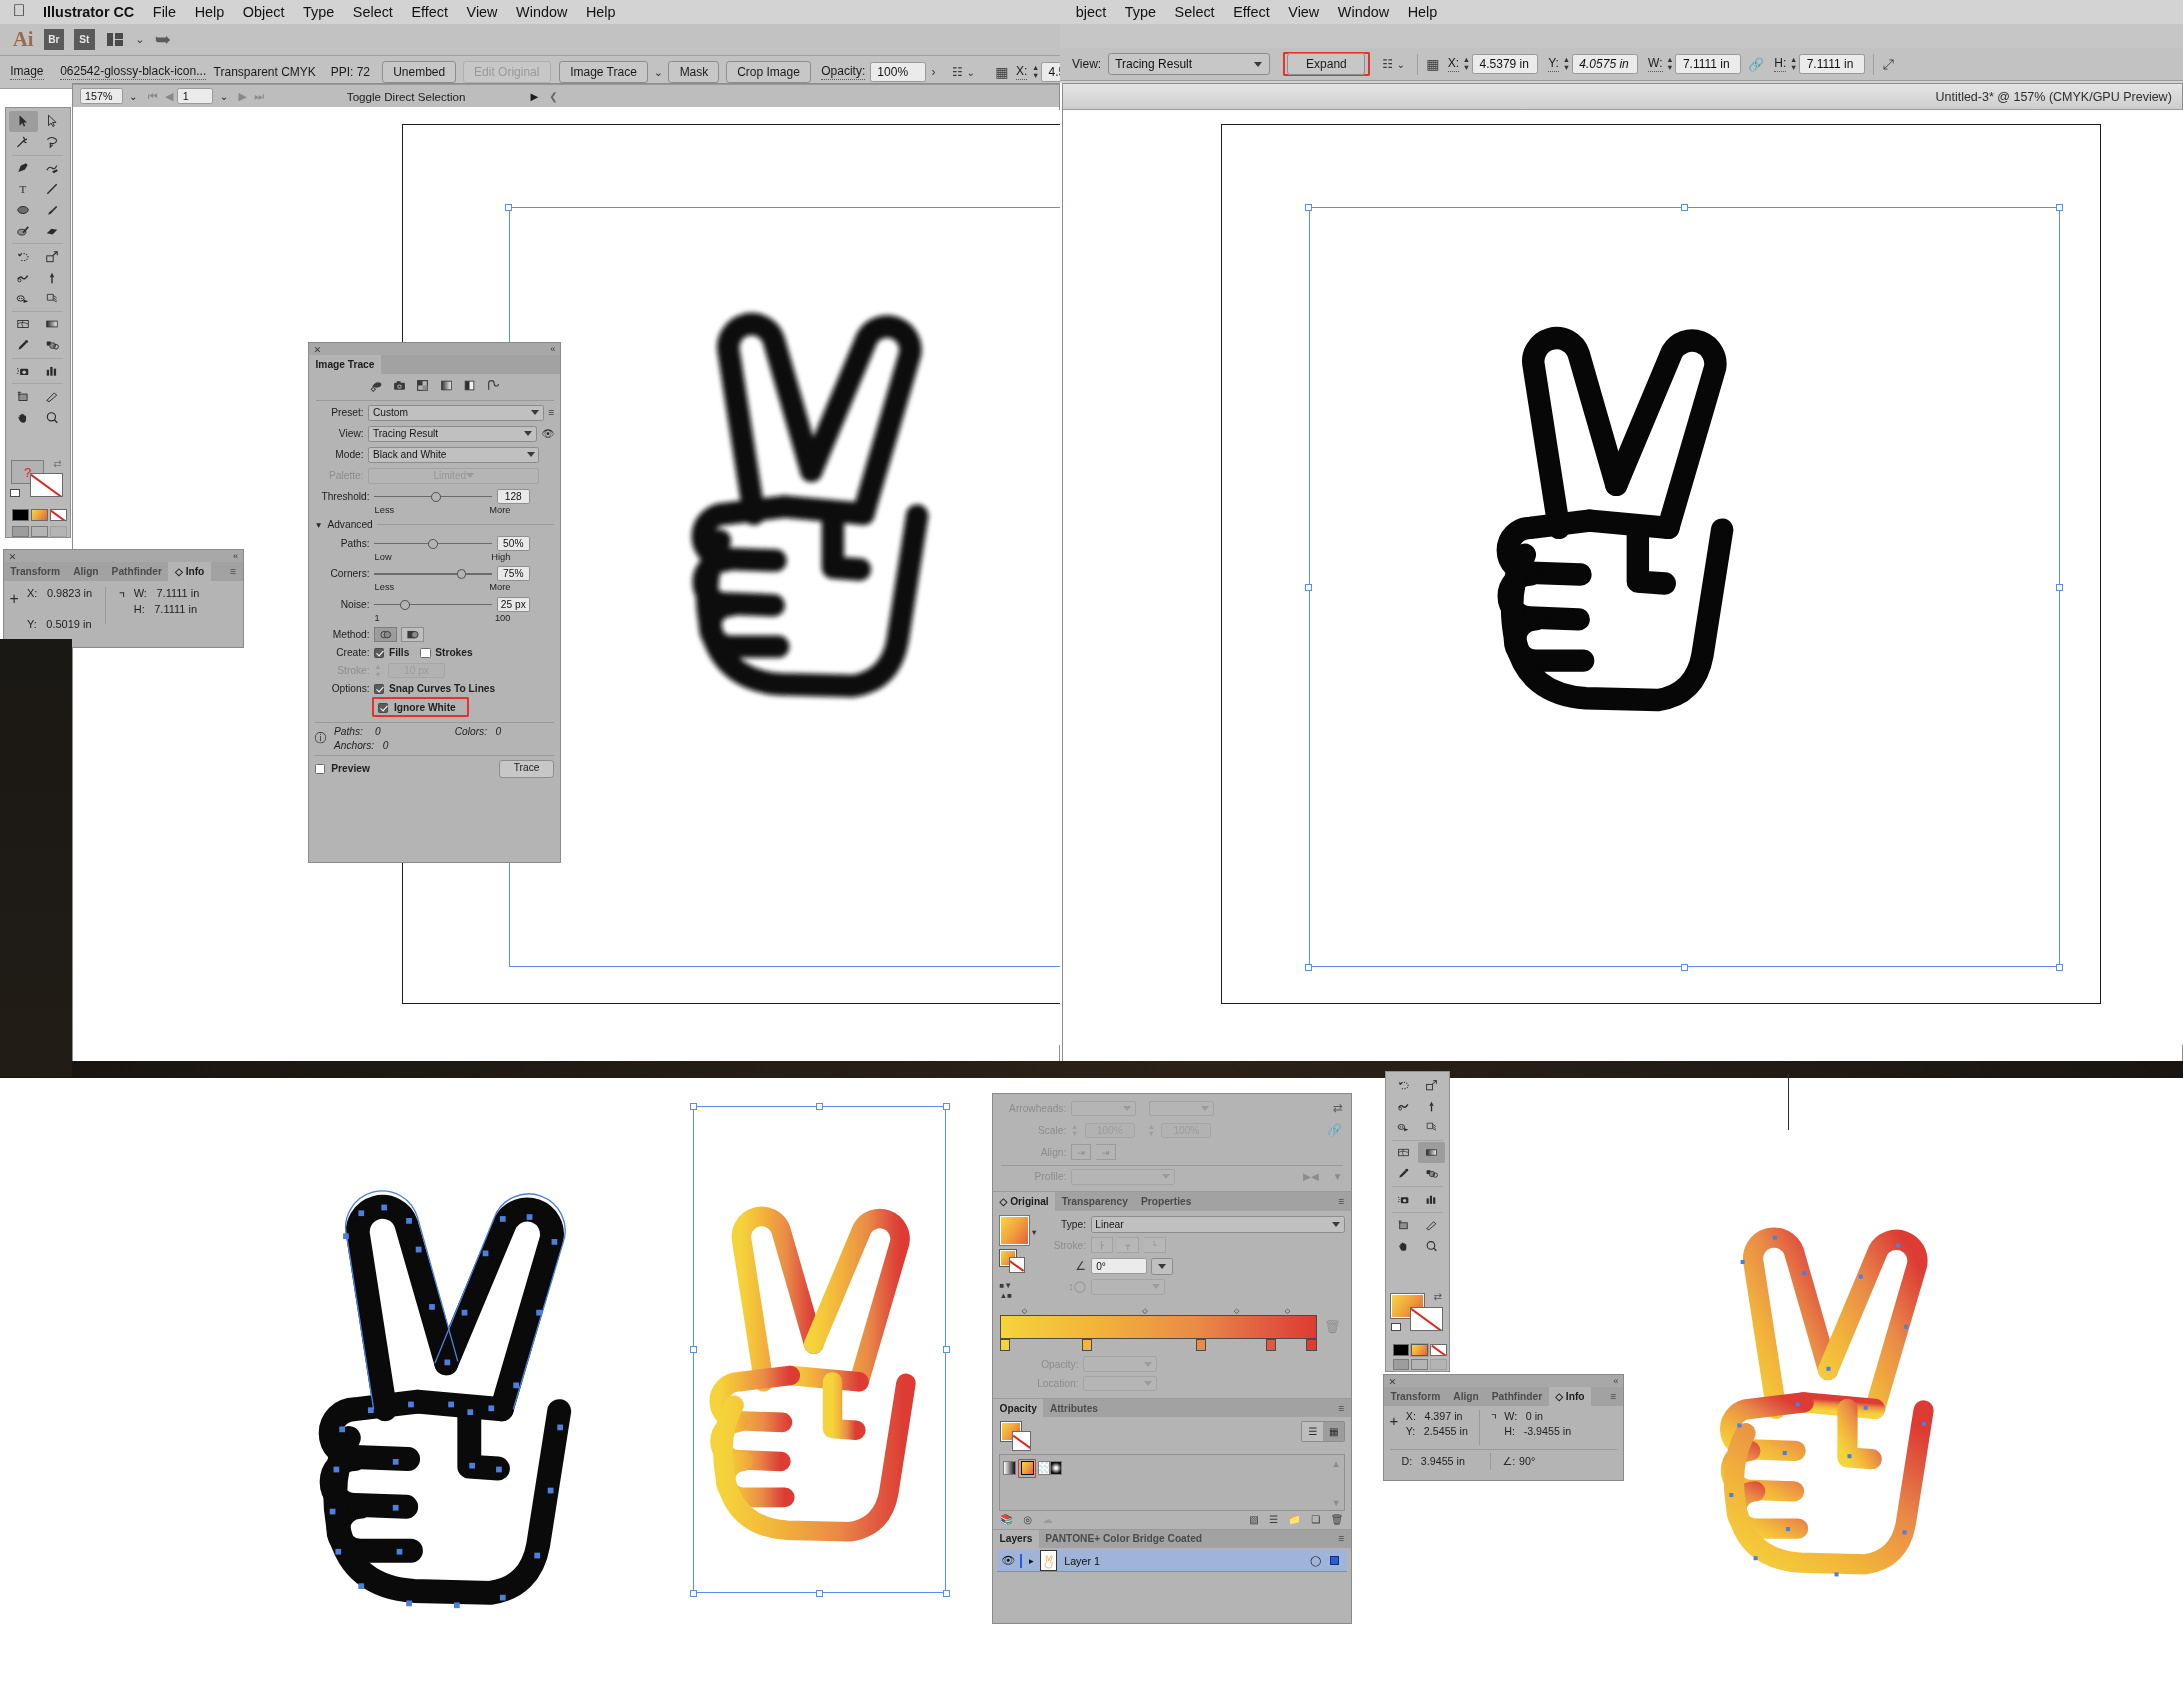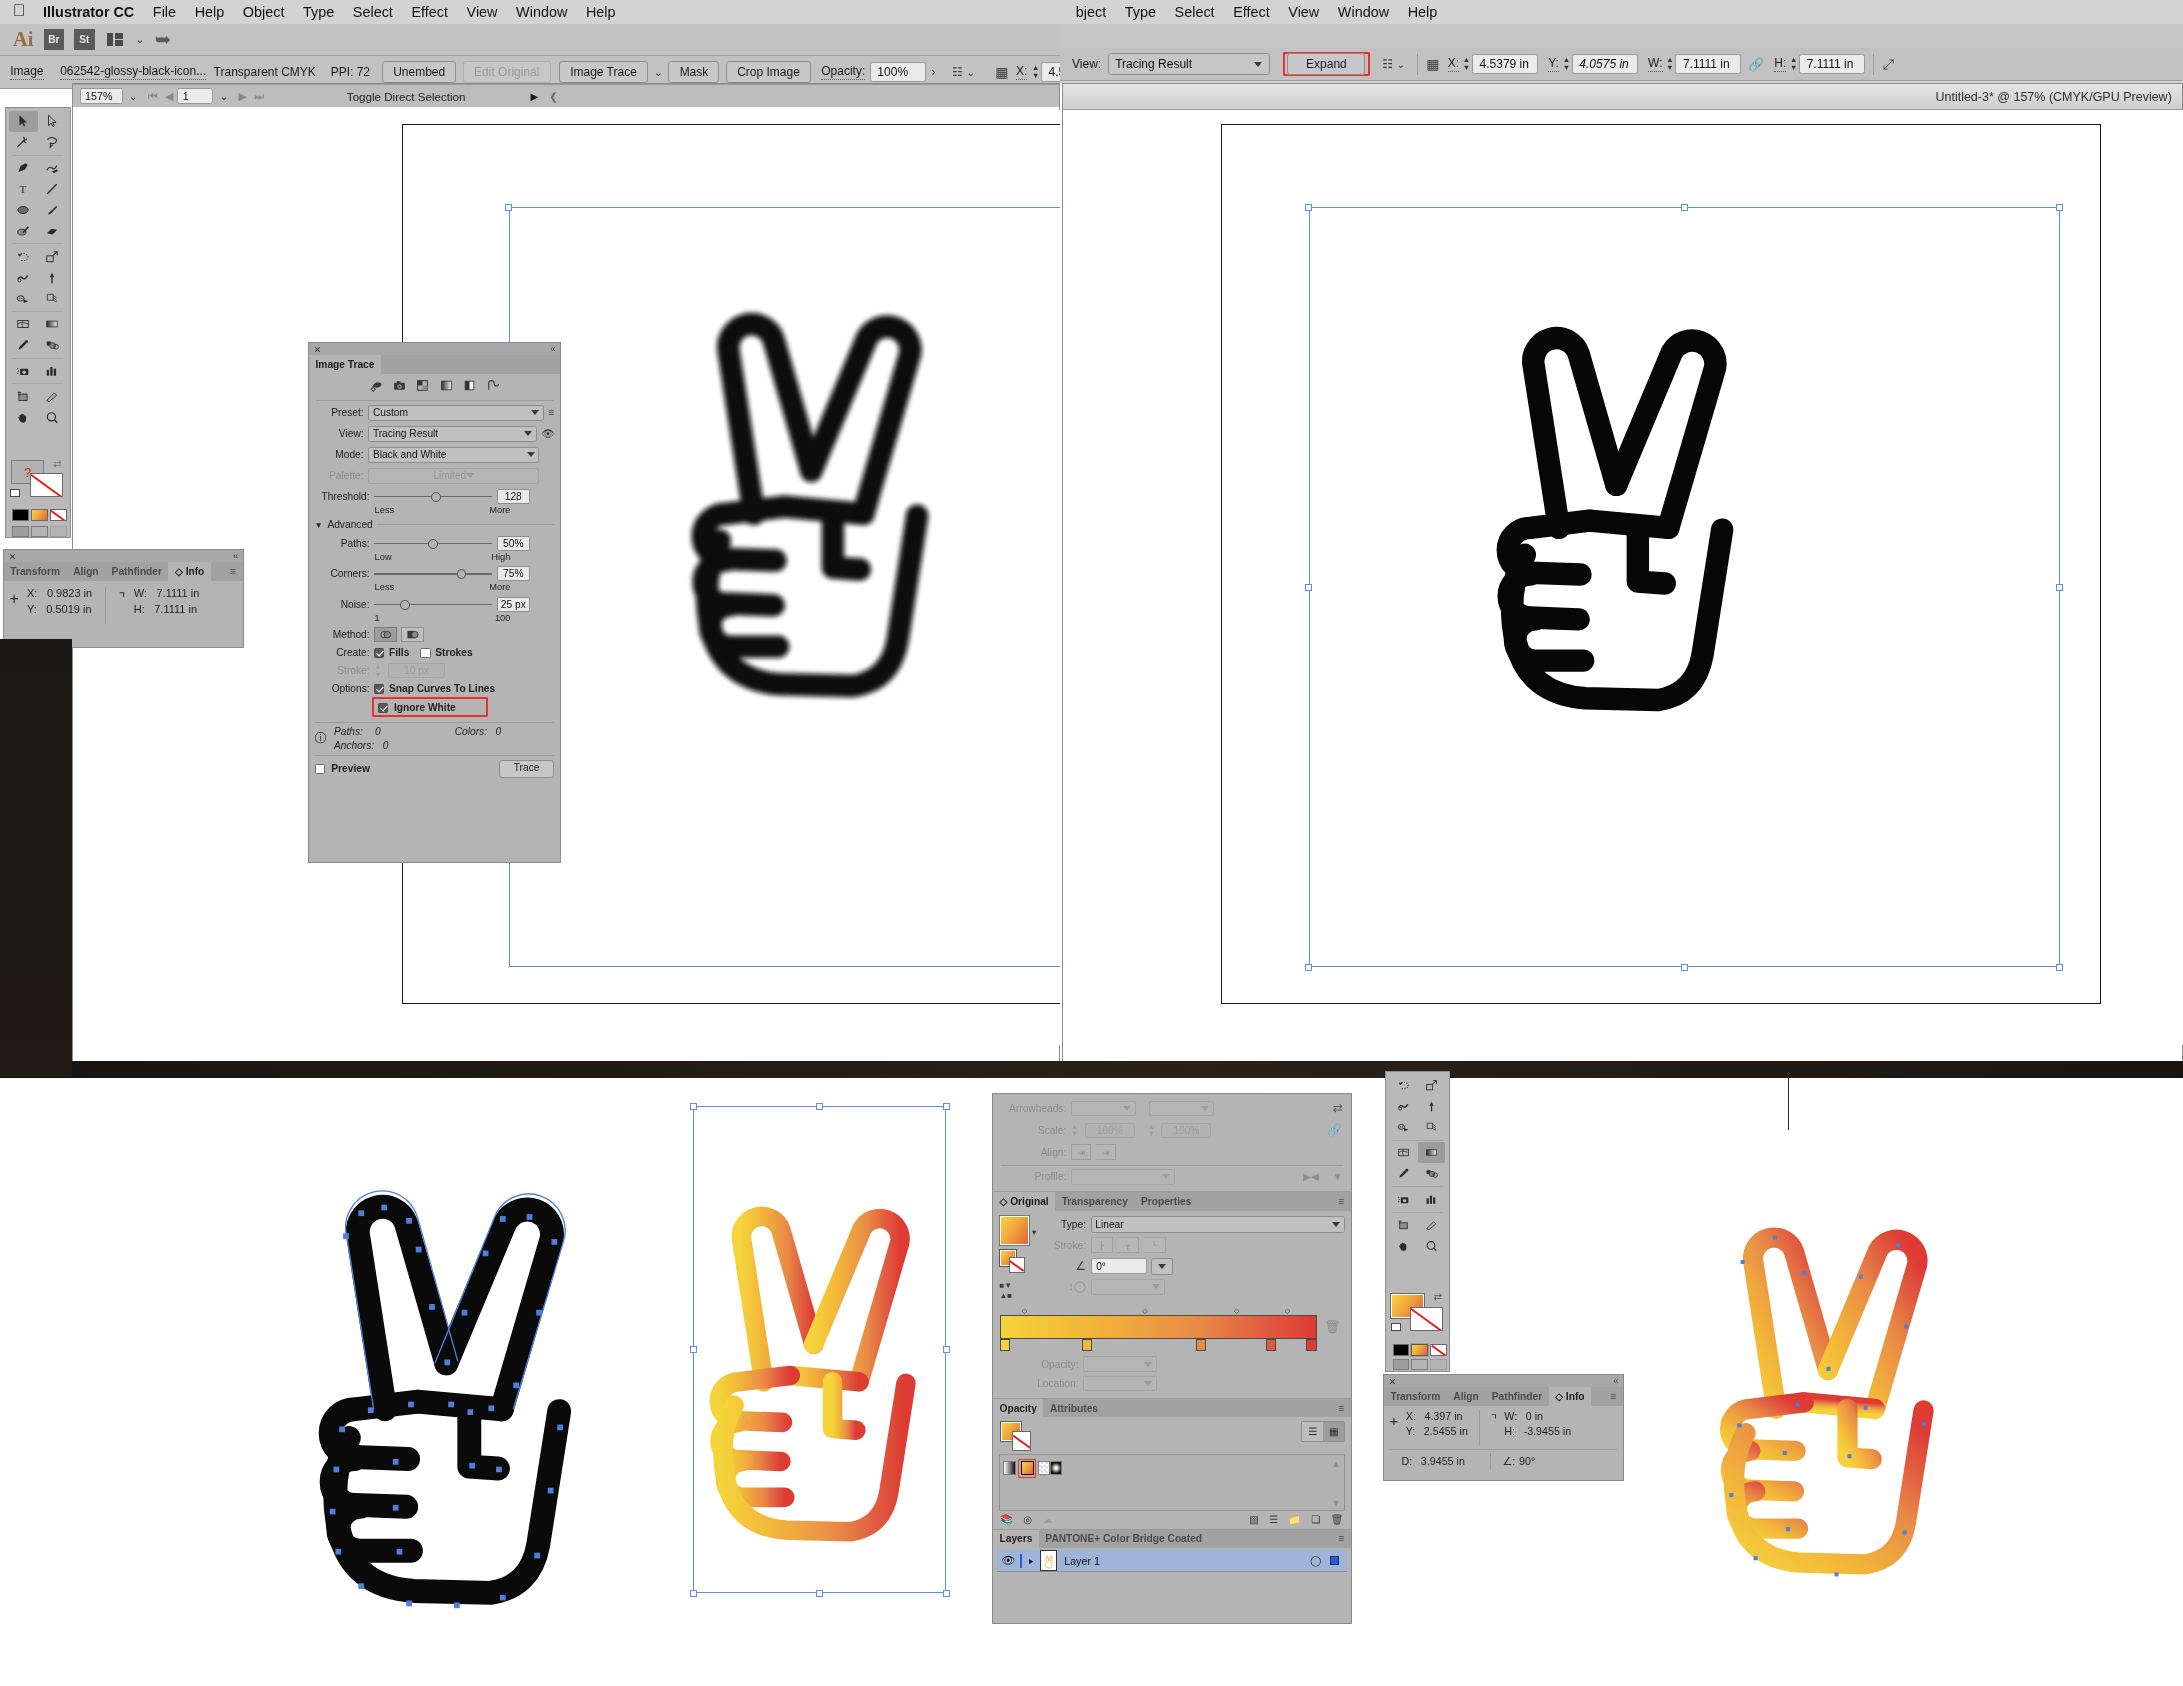--- a/index.html
+++ b/index.html
@@ -674,21 +674,21 @@
         </span>
       <span class="num dim" style="width:57px;">10 px</span>
     </div>
 
     <div class="row" style="margin-bottom:2.8px;">
       <span class="rlabel" style="width:55px;">Options:</span>
       <span class="chk on"></span>
       <span style="font-weight:bold;">Snap Curves To Lines</span>
     </div>
 
-    <div class="red-outline" style="margin:0 0 4.6px 57px;padding:2.3px 4.6px;border-radius:1.4px;width:116px;">
+    <div class="red-outline" style="margin:0 0 4.6px 57px;padding:2.3px 4.6px;border-radius:1.4px;width:97px;">
       <span class="chk on"></span>
       <span style="font-weight:bold;margin-left:2.8px;">Ignore White</span>
     </div>
 
     <div class="divider-h" style="margin:1.9px 0 3.7px;height:0.5px;"></div>
 
     <div style="display:flex;align-items:center;gap:7.4px;">
       <span style="font-size:12px;color:#2e2e2e;">ⓘ</span>
       <div style="flex:1;font-style:italic;">
         <div style="display:flex;gap:28px;">
@@ -723,21 +723,21 @@
     <div class="pnl-tab">Transform</div>
     <div class="pnl-tab">Align</div>
     <div class="pnl-tab">Pathfinder</div>
     <div class="pnl-tab active">◇&nbsp;<span>Info</span></div>
     <div style="flex:1;"></div>
     <div class="pnl-tab">≡</div>
   </div>
   <div class="pnl-body" style="display:flex;align-items:flex-start;gap:8.3px;padding-top:6.5px;font-size:11px;">
     <span style="font-size:15.8px;color:#2b2b2b;line-height:1;margin-top:3.7px;">+</span>
     <div>
-      <div style="margin-bottom:4px;"><span>X:</span>
+      <div style="margin-bottom:19px;"><span>X:</span>
         <span style="margin-left:6.5px;">0.9823 in</span></div>
       <div><span>Y:</span>
         <span style="margin-left:6.5px;">0.5019 in</span></div>
     </div>
     <span class="divider-v" style="height:37px;margin:0 4.6px;"></span>
     <span style="font-size:14px;color:#2b2b2b;line-height:1;margin-top:3.7px;">⌝</span>
     <div>
       <div style="margin-bottom:3.7px;"><span>W:</span>
         <span style="margin-left:6.5px;">7.1111 in</span></div>
       <div><span>H:</span>

